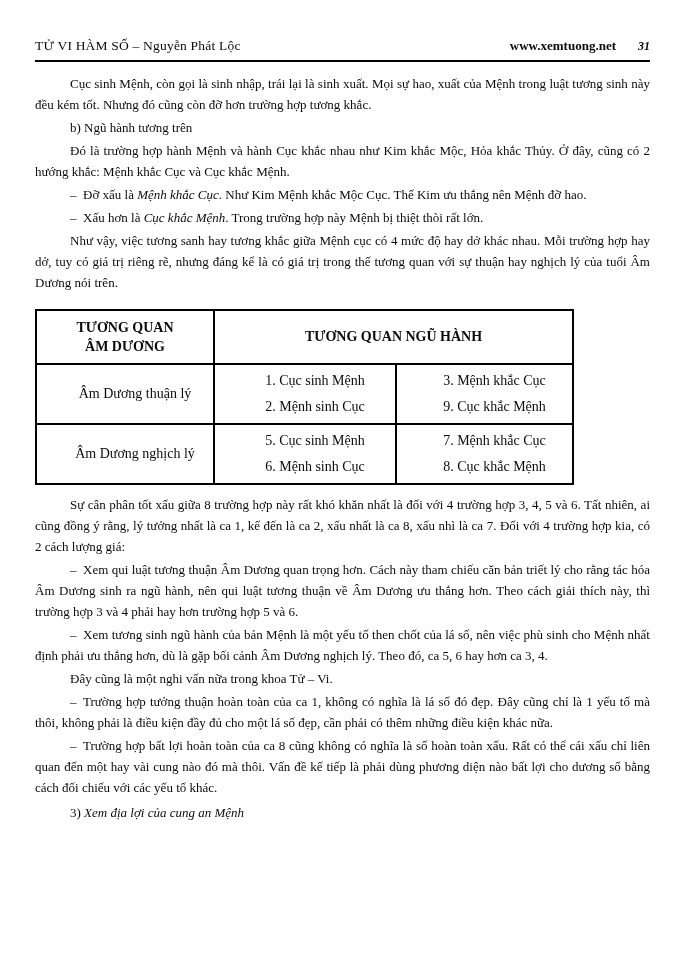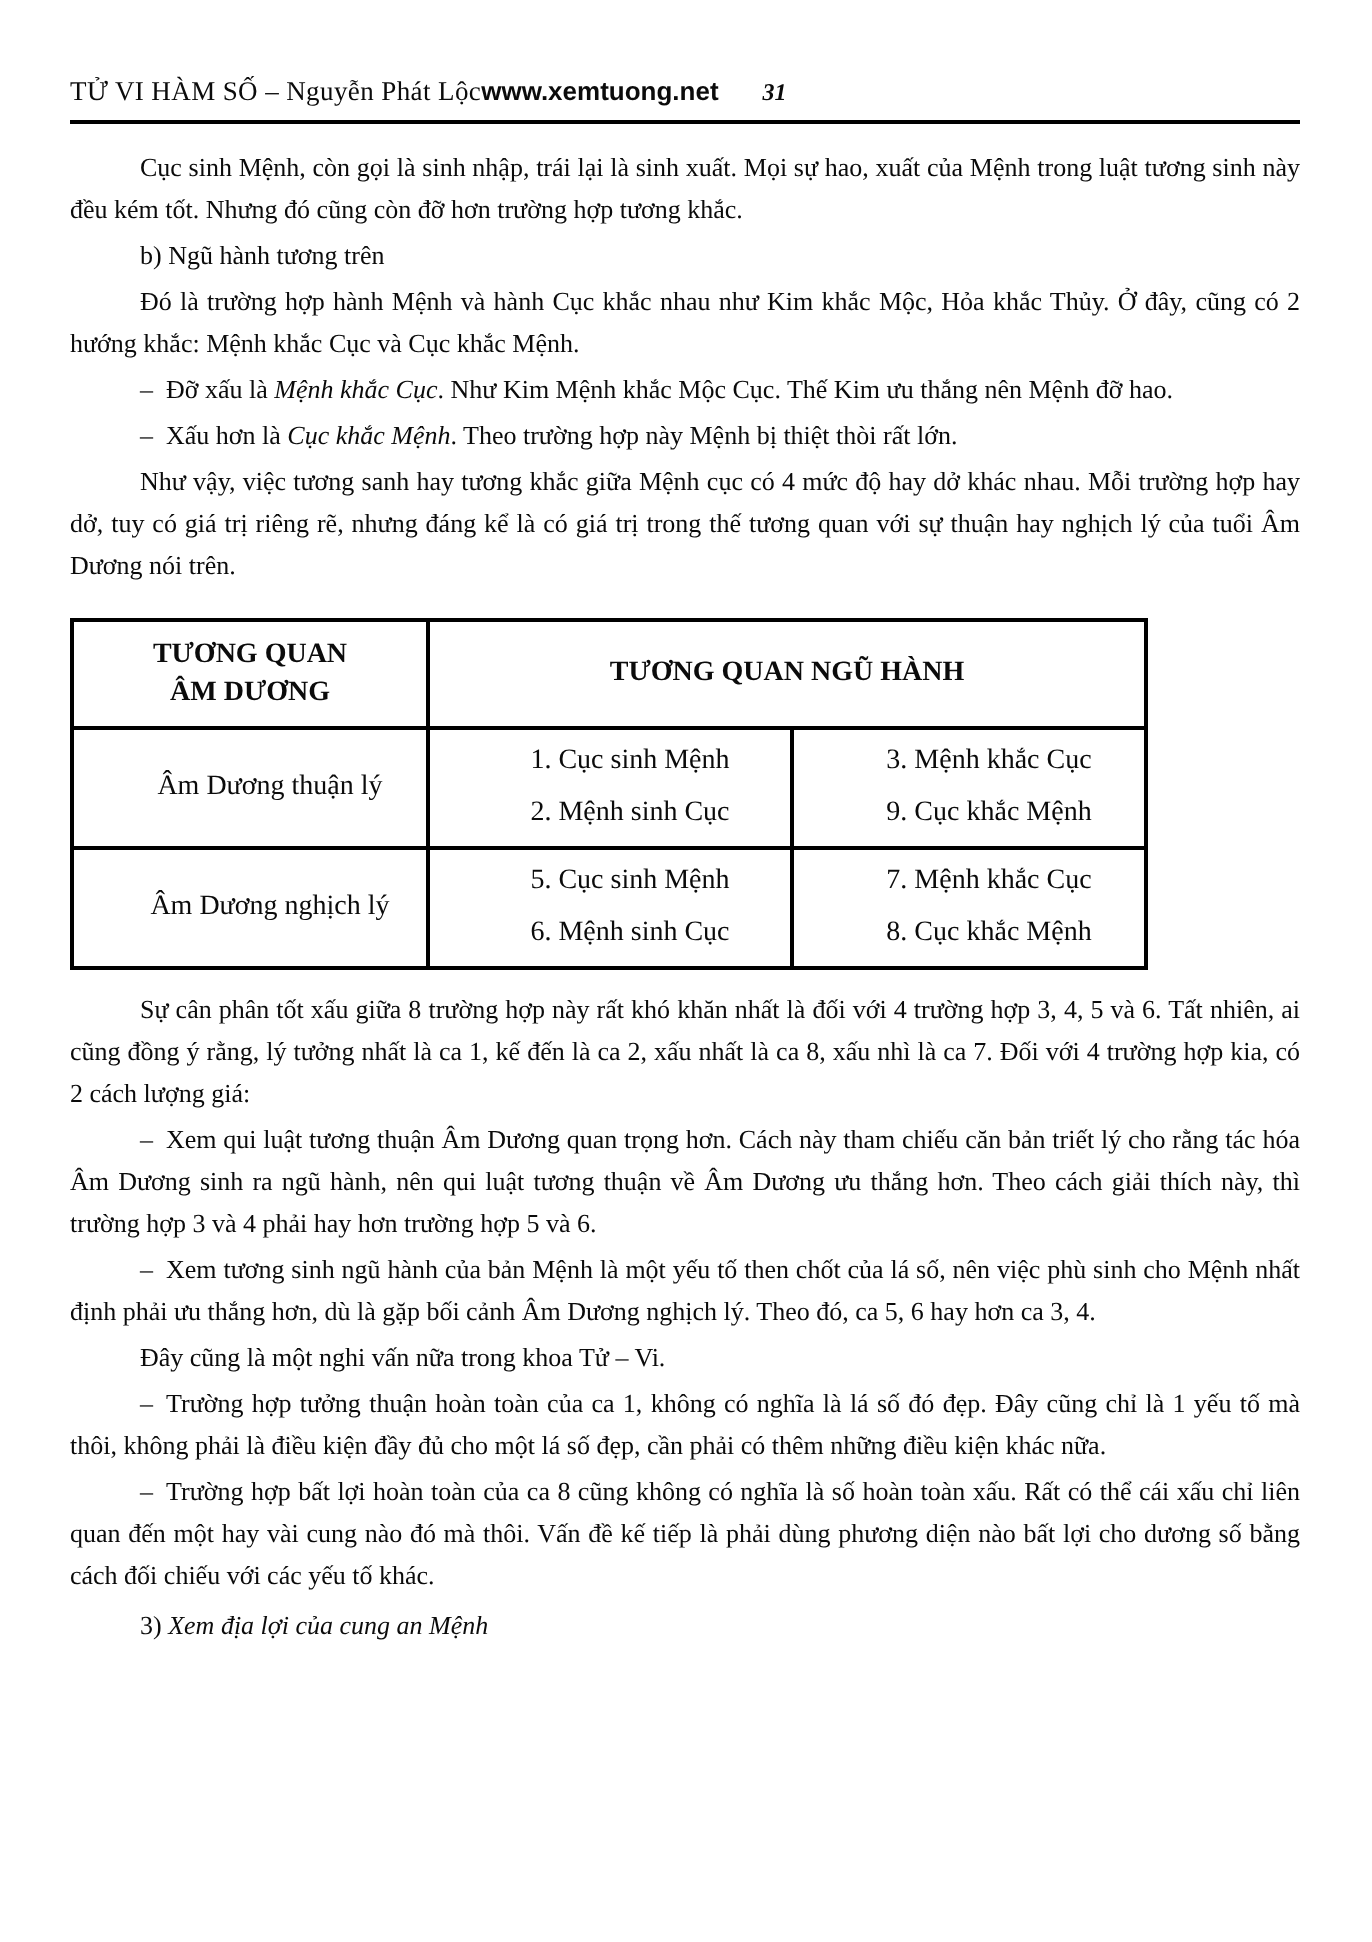--- a/index.html
+++ b/index.html
@@ -17,32 +17,33 @@
   .page {
     box-sizing: border-box;
     width: 686px;
     height: 971px;
     padding: 38px 36px 0 35px;
   }
   
   .header {
     display: flex;
     align-items: baseline;
+    justify-content: space-between;
   }
   .book-title {
     font-size: 13.5px;
     letter-spacing: 0.2px;
     white-space: nowrap;
   }
   .header-right {
     display: flex;
     align-items: baseline;
   }
   .website {
-    font-family: Liberation Sans, sans-serif;
+    font-family: Liberation Serif, serif;
     font-weight: bold;
     font-size: 13px;
   }
   .page-number {
     font-weight: bold;
     font-style: italic;
     font-size: 12px;
     margin-left: 22px;
   }
   .header-rule {
@@ -108,21 +109,21 @@
   <main>
 
     <p class="first">Cục sinh Mệnh, còn gọi là sinh nhập, trái lại là sinh xuất. Mọi sự hao, xuất của Mệnh trong luật tương sinh này đều kém tốt. Nhưng đó cũng còn đỡ hơn trường hợp tương khắc.</p>
 
     <p>b) Ngũ hành tương trên</p>
 
     <p>Đó là trường hợp hành Mệnh và hành Cục khắc nhau như Kim khắc Mộc, Hỏa khắc Thủy. Ở đây, cũng có 2 hướng khắc: Mệnh khắc Cục và Cục khắc Mệnh.</p>
 
     <p><span>– Đỡ xấu là </span><span class="em-underline">Mệnh khắc Cục</span><span>. Như Kim Mệnh khắc Mộc Cục. Thế Kim ưu thắng nên Mệnh đỡ hao.</span></p>
 
-    <p><span>– Xấu hơn là </span><span class="em-underline">Cục khắc Mệnh</span><span>. Theo trường hợp này Mệnh bị thiệt thòi rất lớn.</span></p>
+    <p><span>– Xấu hơn là </span><span class="em-underline">Cục khắc Mệnh</span><span>. Trong trường hợp này Mệnh bị thiệt thòi rất lớn.</span></p>
 
     <p>Như vậy, việc tương sanh hay tương khắc giữa Mệnh cục có 4 mức độ hay dở khác nhau. Mỗi trường hợp hay dở, tuy có giá trị riêng rẽ, nhưng đáng kể là có giá trị trong thế tương quan với sự thuận hay nghịch lý của tuổi Âm Dương nói trên.</p>
 
 
     <table class="rel-table">
       <colgroup>
         <col style="width:178px">
         <col style="width:182px">
         <col style="width:177px">
       </colgroup>

